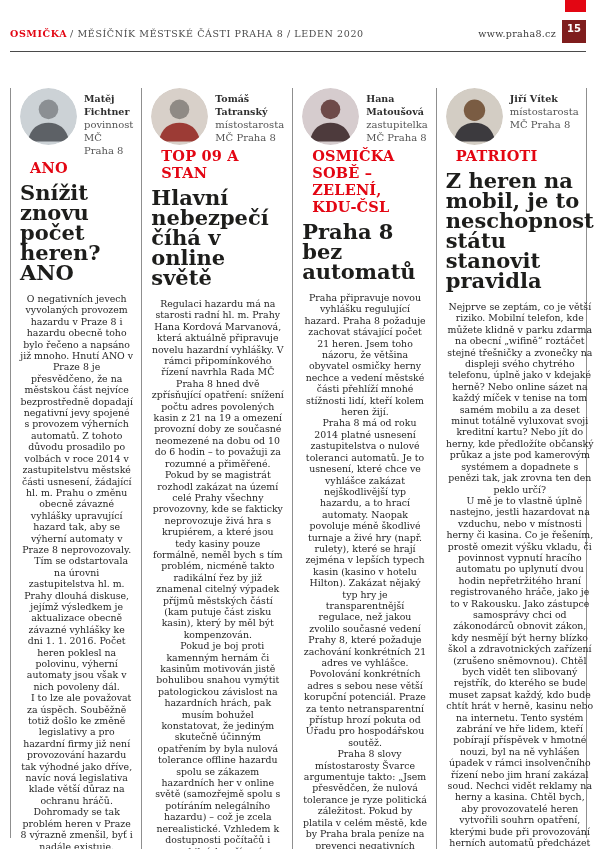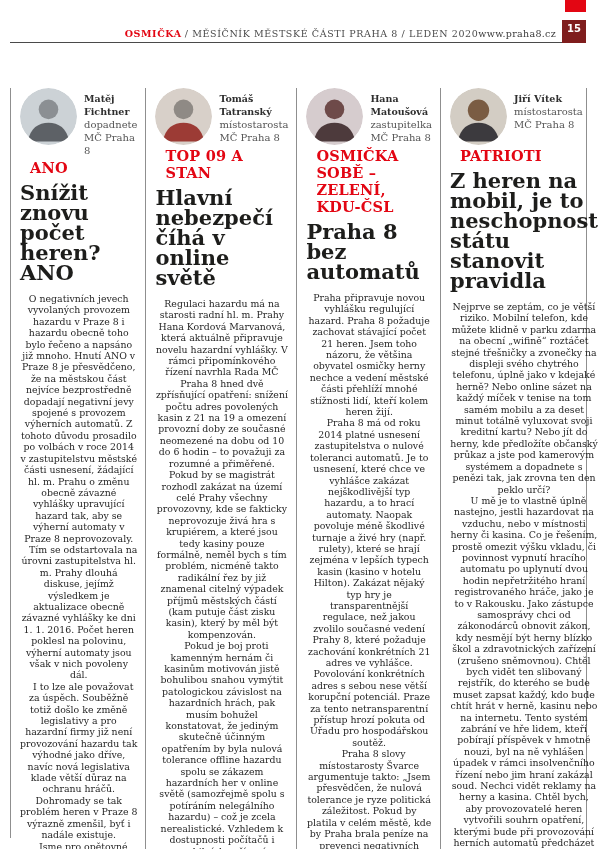--- a/index.html
+++ b/index.html
@@ -12,23 +12,23 @@
     color:#222;
     box-sizing:border-box;
   }
   
   .corner-strip{
     position:absolute;top:0;right:14px;width:21px;height:12px;
     background:#e30613;
   }
   .pageheader{
     position:absolute;top:20px;left:10px;right:14px;
-    display:flex;justify-content:flex-end;align-items:flex-end;
+    display:flex;justify-content:space-between;align-items:flex-end;
     border-bottom:1.5px solid #4a4a4a;
-    padding-bottom:3px;
+    padding-bottom:12px;
   }
   .masthead{
     font-size:9.5px;letter-spacing:.6px;color:#4a4a4a;
     font-weight:bold;white-space:nowrap;
   }
   .masthead .brand{color:#e30613;font-weight:bold;margin-right:3px;}
   .masthead .rest{font-weight:normal;color:#4a4a4a;}
   .header-right{display:flex;align-items:flex-end;gap:6px;}
   .site{font-size:9.5px;font-weight:normal;color:#3a3a3a;letter-spacing:.3px;}
   .pagenum{
@@ -103,21 +103,21 @@
       <header class="author">
         <div class="avatar">
           <svg viewBox="0 0 64 64">
               <circle cx="32" cy="32" r="32" fill="#ccd2d6"></circle>
               <circle cx="32" cy="24" r="11" fill="#8b8f93"></circle>
               <path d="M9 60c2-15 12-21 23-21s21 6 23 21z" fill="#5d6166"></path>
             </svg>
         </div>
         <div class="meta">
           <div class="name">Matěj Fichtner</div>
-          <div class="role">dopadnete</div>
+          <div class="role">povinnost</div>
           <div class="org">MČ Praha 8</div>
         </div>
       </header>
       <h3 class="party">ANO</h3>
       <h2 class="headline">Snížit znovu počet heren? ANO</h2>
       <div class="body">
         <p>O negativních jevech vyvolaných provozem hazardu v Praze 8 i hazardu obecně toho bylo řečeno a napsáno již mnoho. Hnutí ANO v Praze 8 je přesvědčeno, že na městskou část nejvíce bezprostředně dopadají negativní jevy spojené s provozem výherních automatů. Z tohoto důvodu prosadilo po volbách v roce 2014 v zastupitelstvu městské části usnesení, žádající hl. m. Prahu o změnu obecně závazné vyhlášky upravující hazard tak, aby se výherní automaty v Praze 8 neprovozovaly.</p>
         <p>Tím se odstartovala na úrovni zastupitelstva hl. m. Prahy dlouhá diskuse, jejímž výsledkem je aktualizace obecně závazné vyhlášky ke dni 1. 1. 2016. Počet heren poklesl na polovinu, výherní automaty jsou však v nich povoleny dál.</p>
         <p>I to lze ale považovat za úspěch. Souběžně totiž došlo ke změně legislativy a pro hazardní firmy již není provozování hazardu tak výhodné jako dříve, navíc nová legislativa klade větší důraz na ochranu hráčů. Dohromady se tak problém heren v Praze 8 výrazně zmenšil, byť i nadále existuje.</p>
         <p>Jsme pro opětovné otevření diskuse o snížení počtu provozoven hazardu v Praze 8. Nulová tolerance nedává smysl u velkých hotelů s kasiny, ale herny v problémovějších lokalitách by být neměly.</p>

